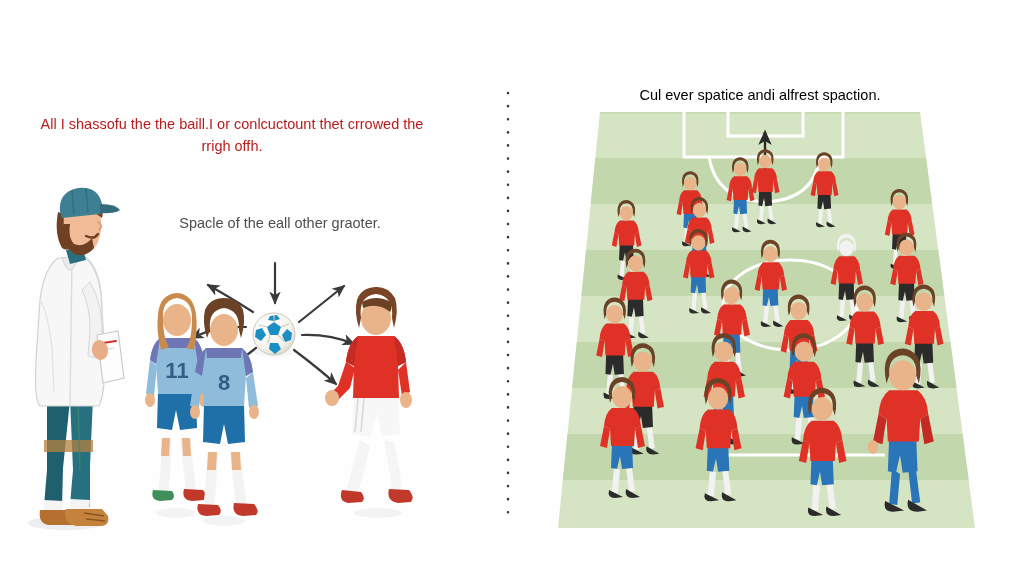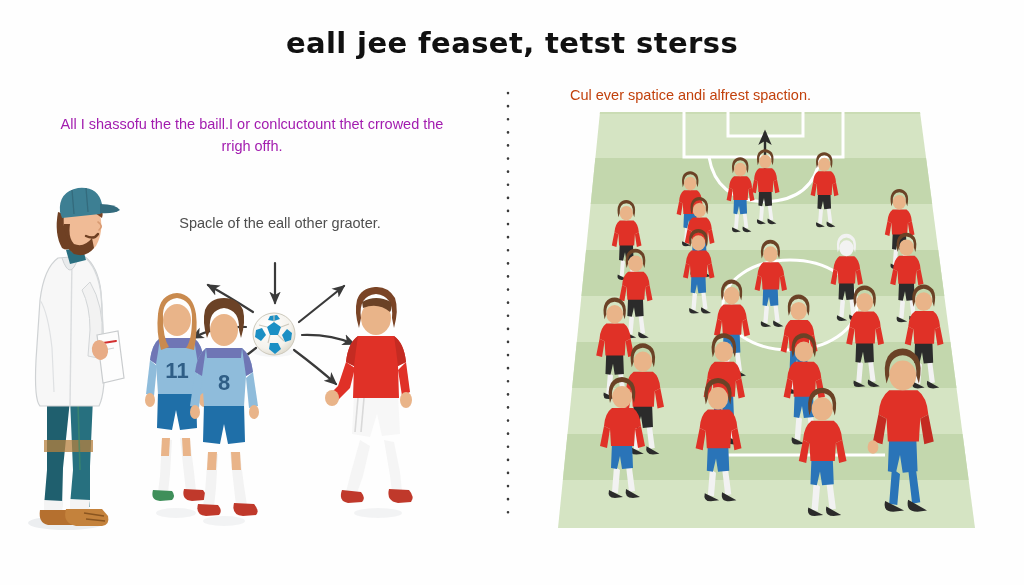--- a/index.html
+++ b/index.html
@@ -29,48 +29,48 @@
     width: 1024px;
     text-align: center;
     font-family: "DejaVu Sans", sans-serif;
     font-size: 29px;
     font-weight: bold;
     color: #111111;
     letter-spacing: 0.4px;
   }
   .left-para {
     position: absolute;
-    left: 52px;
+    left: 32px;
     top: 113px;
     width: 400px;
     text-align: center;
     font-family: "Liberation Sans", sans-serif;
     font-size: 14.5px;
     line-height: 1.55;
-    color: #a21caf;
+    color: #b91c1c;
   }
   .left-caption {
     position: absolute;
     left: 130px;
     top: 215px;
     width: 300px;
     text-align: center;
     font-family: "Liberation Sans", sans-serif;
     font-size: 14.5px;
     color: #4e4e4e;
   }
   .right-caption {
     position: absolute;
     left: 570px;
     top: 87px;
     width: 380px;
-    text-align: left;
+    text-align: center;
     font-family: "Liberation Sans", sans-serif;
     font-size: 14.5px;
-    color: #c2410c;
+    color: #000000;
   }
 </style>
 </head>
 <body>
 
 <div id="page">
 
   <svg id="page-svg" viewBox="0 0 1024 585">
     <defs>
       <marker id="ah" markerWidth="7" markerHeight="7" refX="5.2" refY="3" orient="auto">
@@ -495,18 +495,17 @@
           <path d="M-8,-22 Q-15,-17 -16,-4 L-10,-1 L-9,16 L14,16 L15,-1 L21,-4 Q20,-17 13,-22 Z" fill="#e03127"></path>
           <path d="M-16,-4 L-20,16 L-13,18 L-10,-1 Z M21,-4 L25,16 L18,18 L15,-1 Z" fill="#c42b22"></path>
           <ellipse cx="-20" cy="20" rx="4" ry="5" fill="#e9b489"></ellipse>
           <ellipse cx="2" cy="-33" rx="10" ry="11" fill="#e9b489"></ellipse>
           <path d="M-8,-33 Q-9,-47 2,-48 Q13,-47 12,-33 L14,-27 Q17,-40 13,-47 Q8,-53 2,-53 Q-5,-53 -9,-47 Q-13,-40 -10,-27 Z" fill="#6b4226"></path>
         </g>
       </g>
     </g>
   </svg>
 
-  <div class="title-text">eall jee feaset, tetst sterss</div>
   <div class="left-para">All I shassofu the the baill.I or conlcuctount thet crrowed the rrigh offh.</div>
   <div class="left-caption">Spacle of the eall other graoter.</div>
   <div class="right-caption">Cul ever spatice andi alfrest spaction.</div>
 
 </div>
 
 </body></html>

